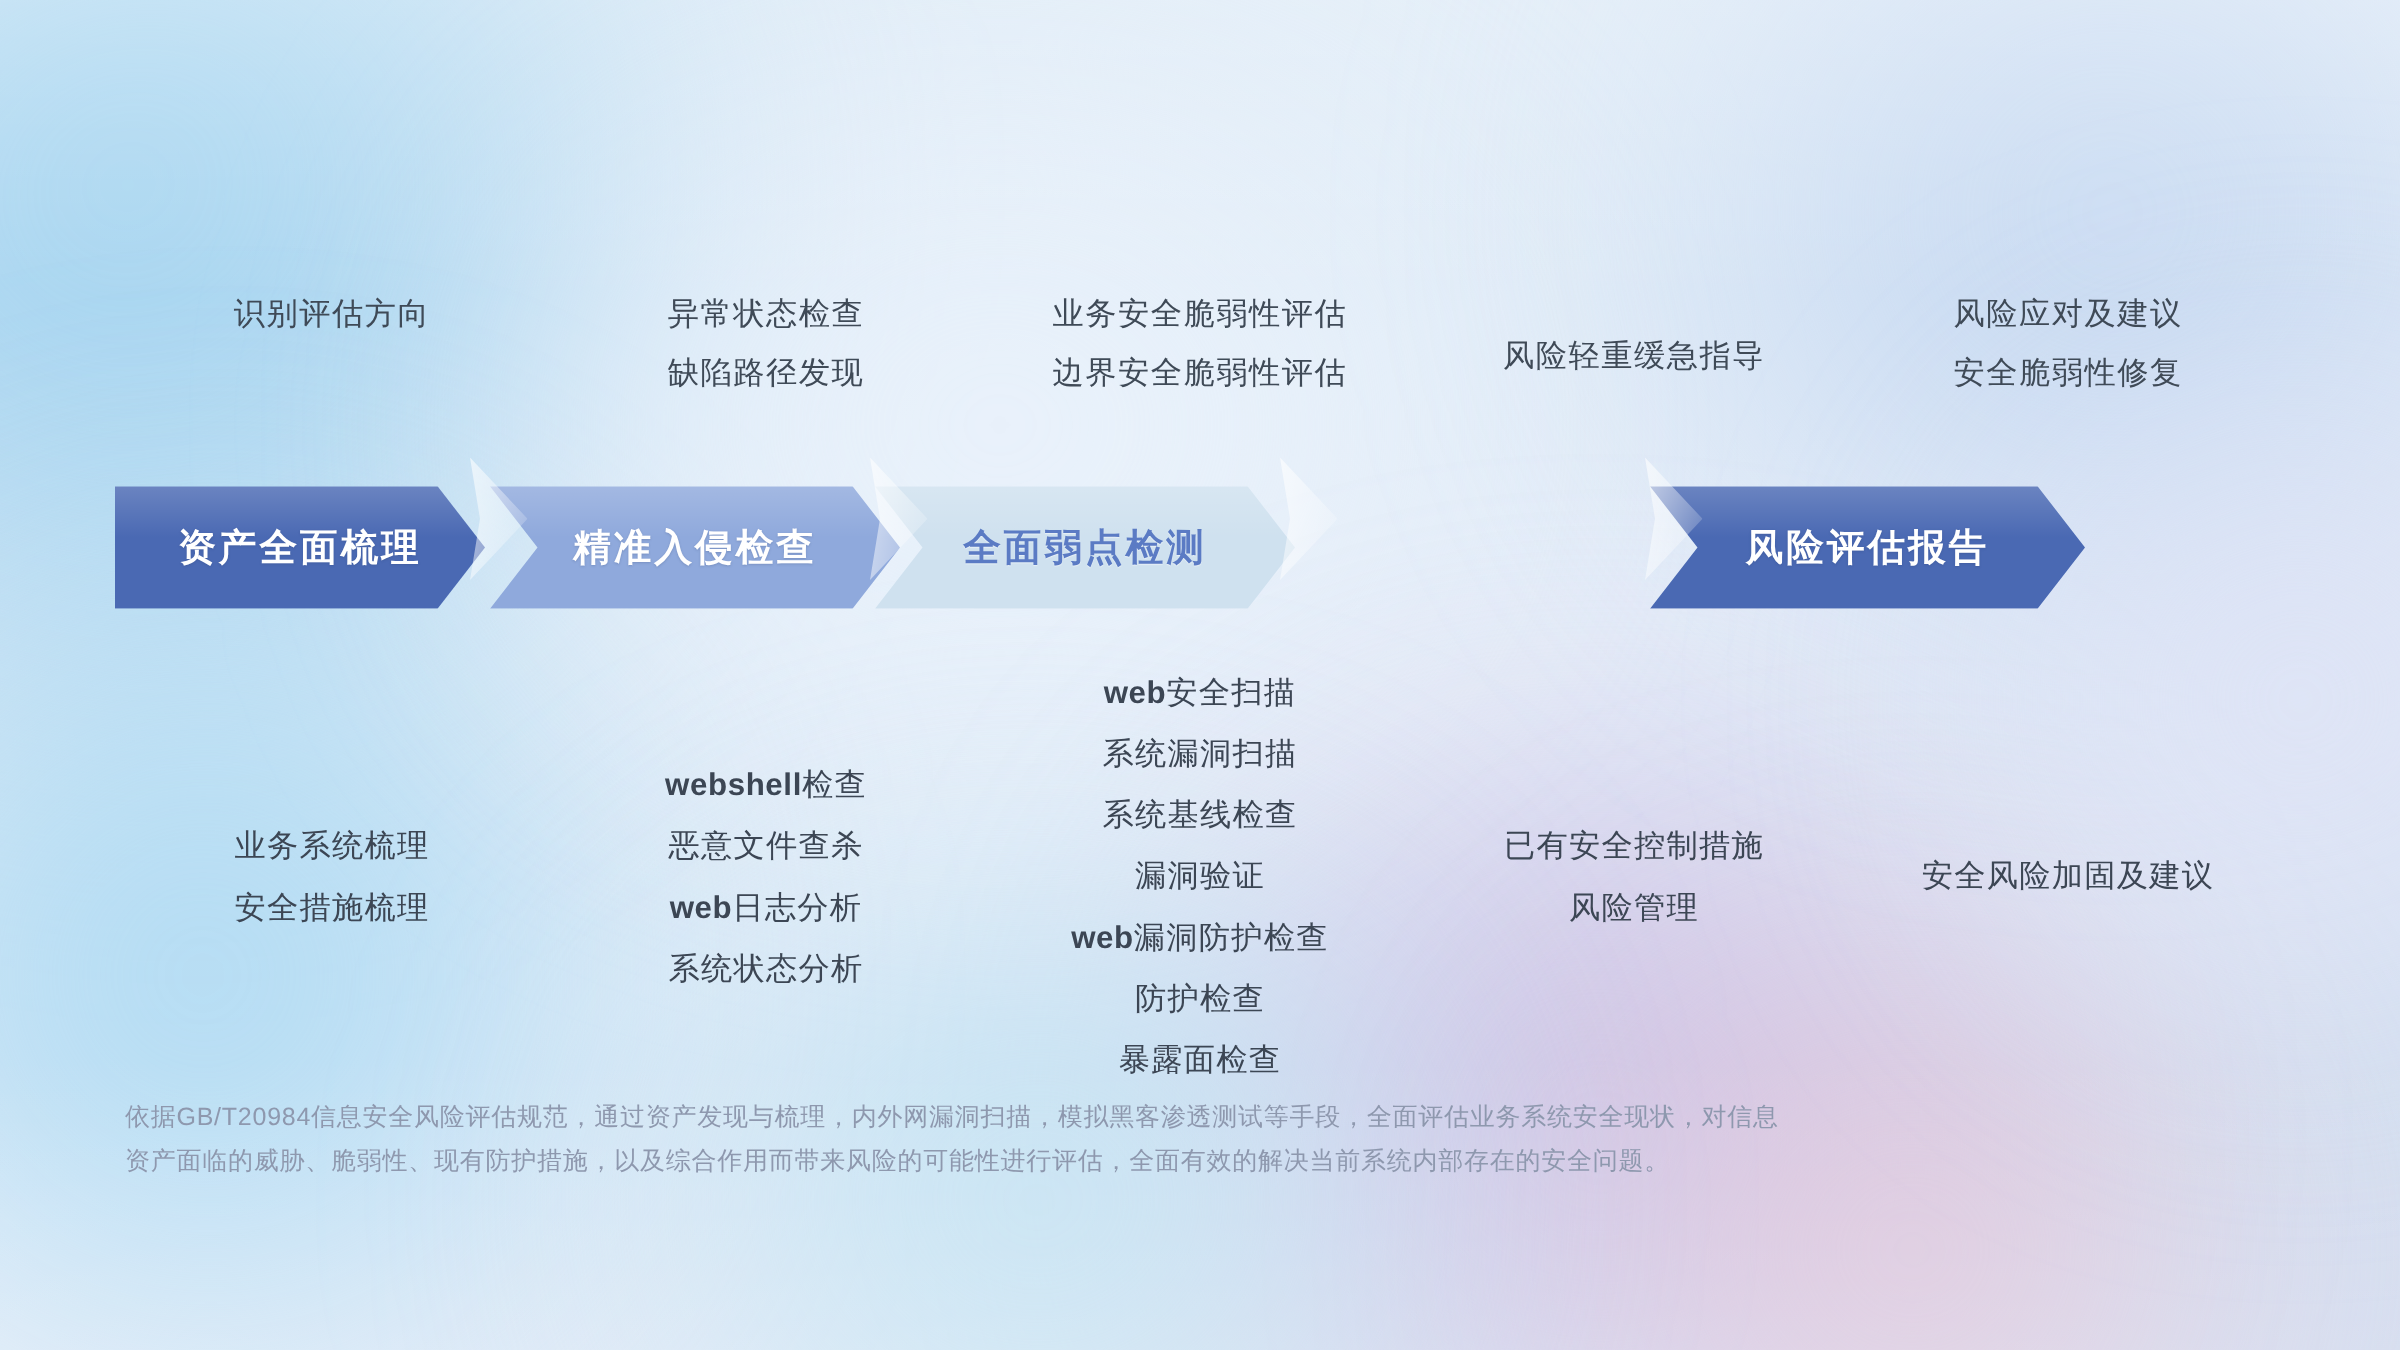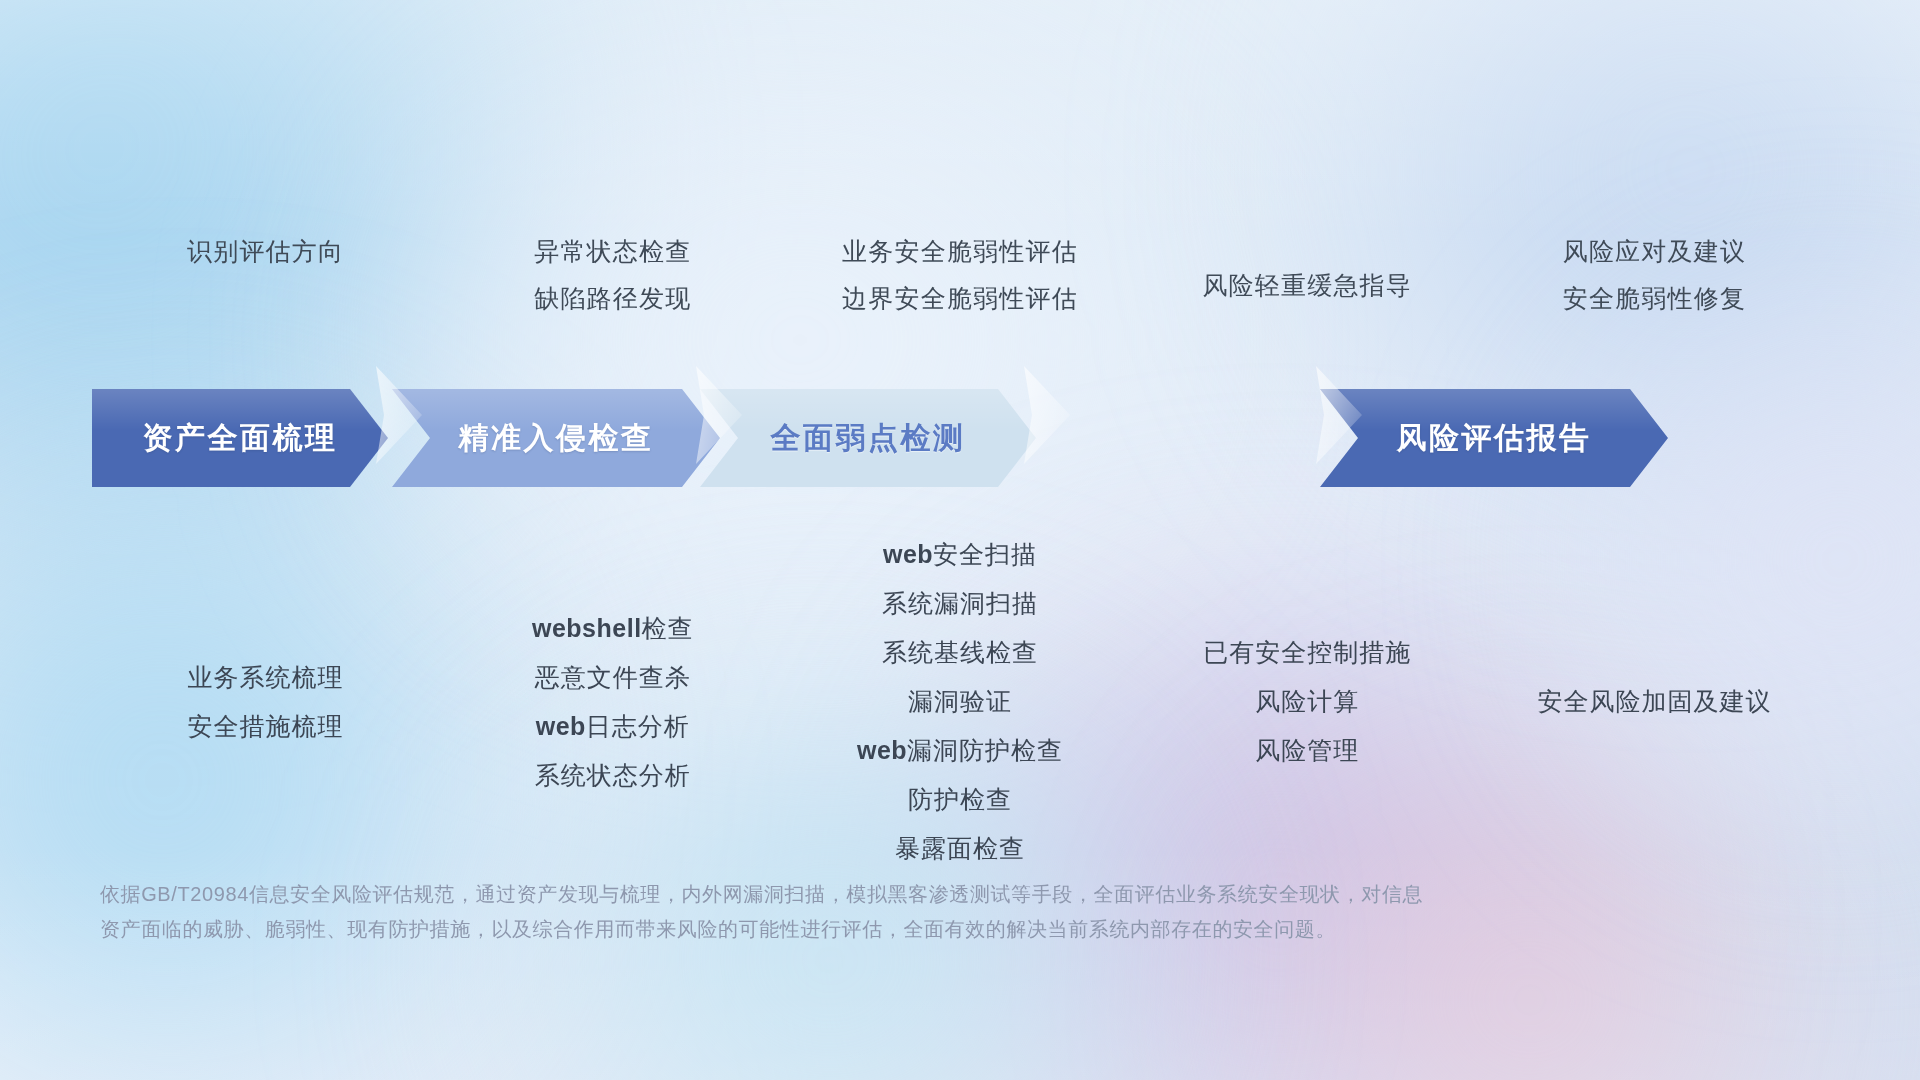--- a/index.html
+++ b/index.html
@@ -166,21 +166,20 @@
         <div class="bottxt"><b>web</b>安全扫描</div>
         <div class="bottxt">系统漏洞扫描</div>
         <div class="bottxt">系统基线检查</div>
         <div class="bottxt">漏洞验证</div>
         <div class="bottxt"><b>web</b>漏洞防护检查</div>
         <div class="bottxt">防护检查</div>
         <div class="bottxt">暴露面检查</div>
       </div>
     <div class="col" id="botcol3">
         <div class="bottxt">已有安全控制措施</div>
-        <div class="bottxt">风险计算</div>
         <div class="bottxt">风险管理</div>
       </div>
     <div class="col" id="botcol4">
         <div class="bottxt">安全风险加固及建议</div>
       </div>
   </div>
 
   <div id="footer">
     <p>依据GB/T20984信息安全风险评估规范，通过资产发现与梳理，内外网漏洞扫描，模拟黑客渗透测试等手段，全面评估业务系统安全现状，对信息</p>
     <p>资产面临的威胁、脆弱性、现有防护措施，以及综合作用而带来风险的可能性进行评估，全面有效的解决当前系统内部存在的安全问题。</p>

